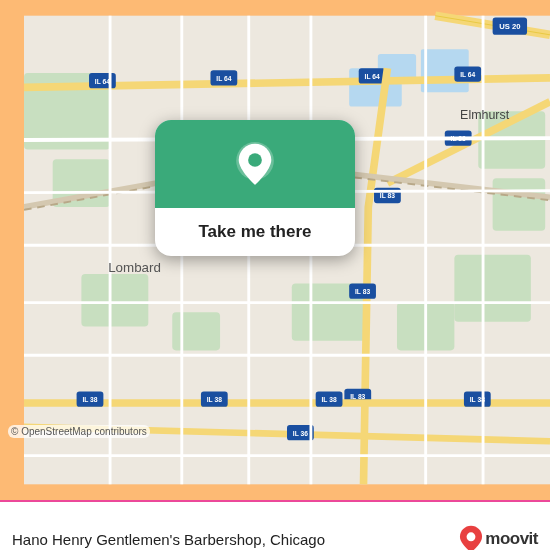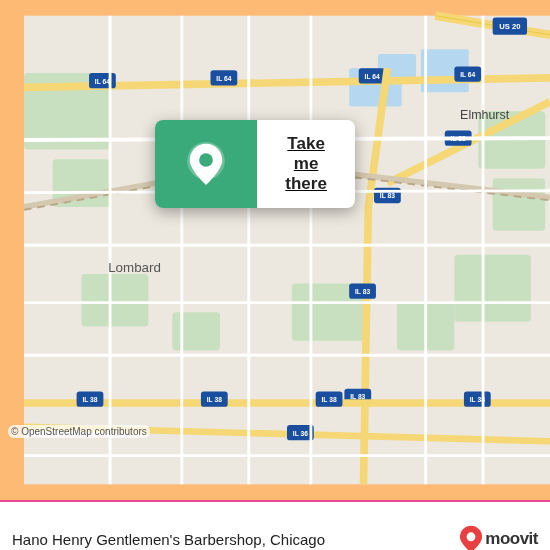--- a/index.html
+++ b/index.html
@@ -27,28 +27,27 @@
       height: 100%;
     }
 
     
     #popup-card {
       position: absolute;
       top: 120px;
       left: 155px;
       width: 200px;
       background: white;
-      border-radius: 8px;
+      border-radius: 16px;
       box-shadow: 0 4px 16px rgba(0,0,0,0.35);
       display: flex;
-      flex-direction: row;
+      flex-direction: column;
       align-items: center;
       overflow: hidden;
       z-index: 10;
-      text-decoration: underline;
     }
 
     #popup-icon-area {
       background: #3aaa7a;
       width: 100%;
       padding: 22px 0 18px 0;
       display: flex;
       justify-content: center;
       align-items: center;
     }

